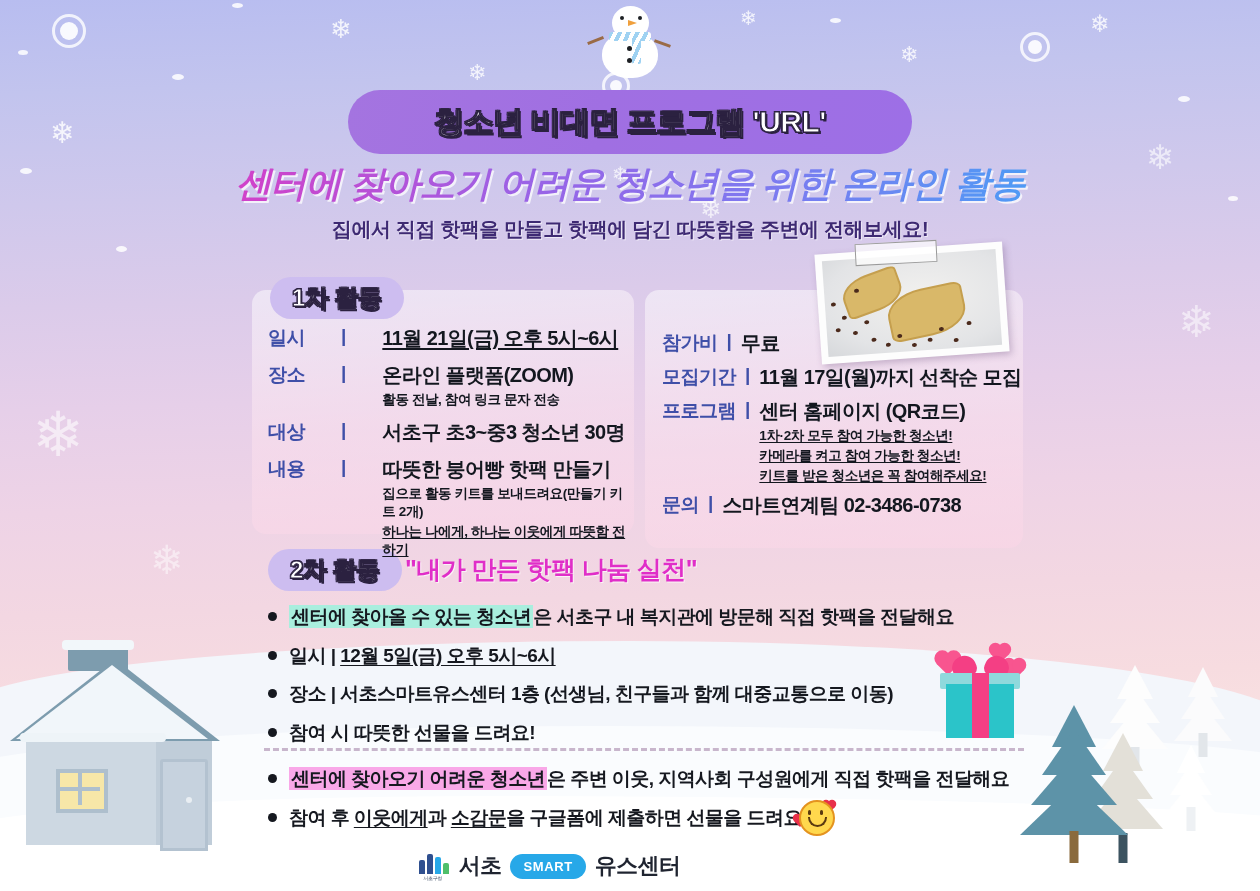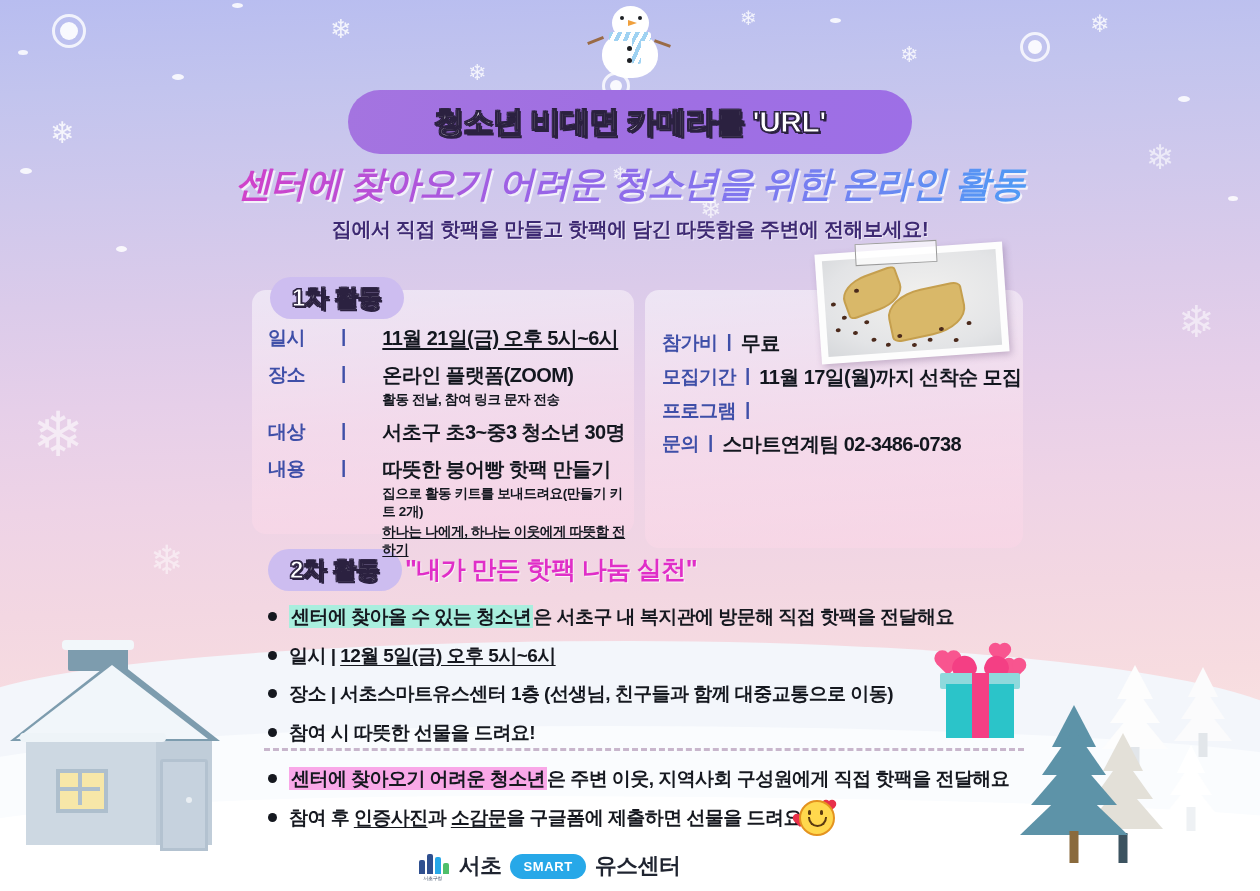--- a/index.html
+++ b/index.html
@@ -202,21 +202,21 @@
     <div class="sm-nose"></div>
     <div class="sm-scarf"></div>
     <div class="sm-scarf2"></div>
     <div class="sm-btn" style="top:44px;"></div>
     <div class="sm-btn" style="top:56px;"></div>
     <div class="sm-arm" style="left:-1px;top:37px;transform:rotate(-22deg);"></div>
     <div class="sm-arm" style="left:66px;top:40px;transform:rotate(20deg);"></div>
   </div>
 
   <div class="title-pill">
-    <span>청소년 비대면 카메라를 'URL'</span>
+    <span>청소년 비대면 프로그램 'URL'</span>
   </div>
   <div class="headline">센터에 찾아오기 어려운 청소년을 위한 온라인 활동</div>
   <div class="subhead">집에서 직접 핫팩을 만들고 핫팩에 담긴 따뜻함을 주변에 전해보세요!</div>
 
   <div class="card" id="card-left"></div>
   <div class="card" id="card-right"></div>
 
   <div class="badge" id="badge1">1차 활동</div>
   <div class="badge" id="badge2">2차 활동</div>
   <div class="quote2">"내가 만든 핫팩 나눔 실천"</div>
@@ -288,20 +288,26 @@
       <div class="row">
         <div class="lbl">모집기간</div>
         <div class="bar">|</div>
         <div>
           <div class="val">11월 17일(월)까지 선착순 모집</div>
         </div>
       </div>
       <div class="row">
         <div class="lbl">프로그램</div>
         <div class="bar">|</div>
+        <div>
+          <div class="val">센터 홈페이지 (QR코드)</div>
+          <div class="sub u">1차·2차 모두 참여 가능한 청소년!</div>
+          <div class="sub u">카메라를 켜고 참여 가능한 청소년!</div>
+          <div class="sub u">키트를 받은 청소년은 꼭 참여해주세요!</div>
+        </div>
       </div>
       <div class="row">
         <div class="lbl">문의</div>
         <div class="bar">|</div>
         <div>
           <div class="val">스마트연계팀 02-3486-0738</div>
         </div>
       </div>
     </div>
 
@@ -324,21 +330,21 @@
       </div>
     </div>
   <div class="divider"></div>
   <div class="bullets2" id="bullets-bottom">
       <div class="bullet">
         <div class="bdot"></div>
         <div class="btxt"><span class="hl-pink">센터에 찾아오기 어려운 청소년</span><span>은 주변 이웃, 지역사회 구성원에게 직접 핫팩을 전달해요</span></div>
       </div>
       <div class="bullet">
         <div class="bdot"></div>
-        <div class="btxt"><span>참여 후 </span><span class="uline">인증사진</span><span>과 </span><span class="uline">소감문</span><span>을 구글폼에 제출하면 선물을 드려요!</span></div>
+        <div class="btxt"><span>참여 후 </span><span class="uline">이웃에게</span><span>과 </span><span class="uline">소감문</span><span>을 구글폼에 제출하면 선물을 드려요!</span></div>
       </div>
     </div>
 
   <div class="gift">
     <div class="heart" style="left:2px;top:16px;"></div>
     <div class="heart" style="left:54px;top:6px;transform:rotate(-45deg) scale(.82);"></div>
     <div class="heart" style="left:68px;top:22px;transform:rotate(-45deg) scale(.9);"></div>
     <div class="g-bowl" style="left:14px;top:16px;transform:rotate(-24deg);"></div>
     <div class="g-bowl" style="left:47px;top:16px;transform:rotate(24deg);"></div>
     <div class="g-lid"></div>

